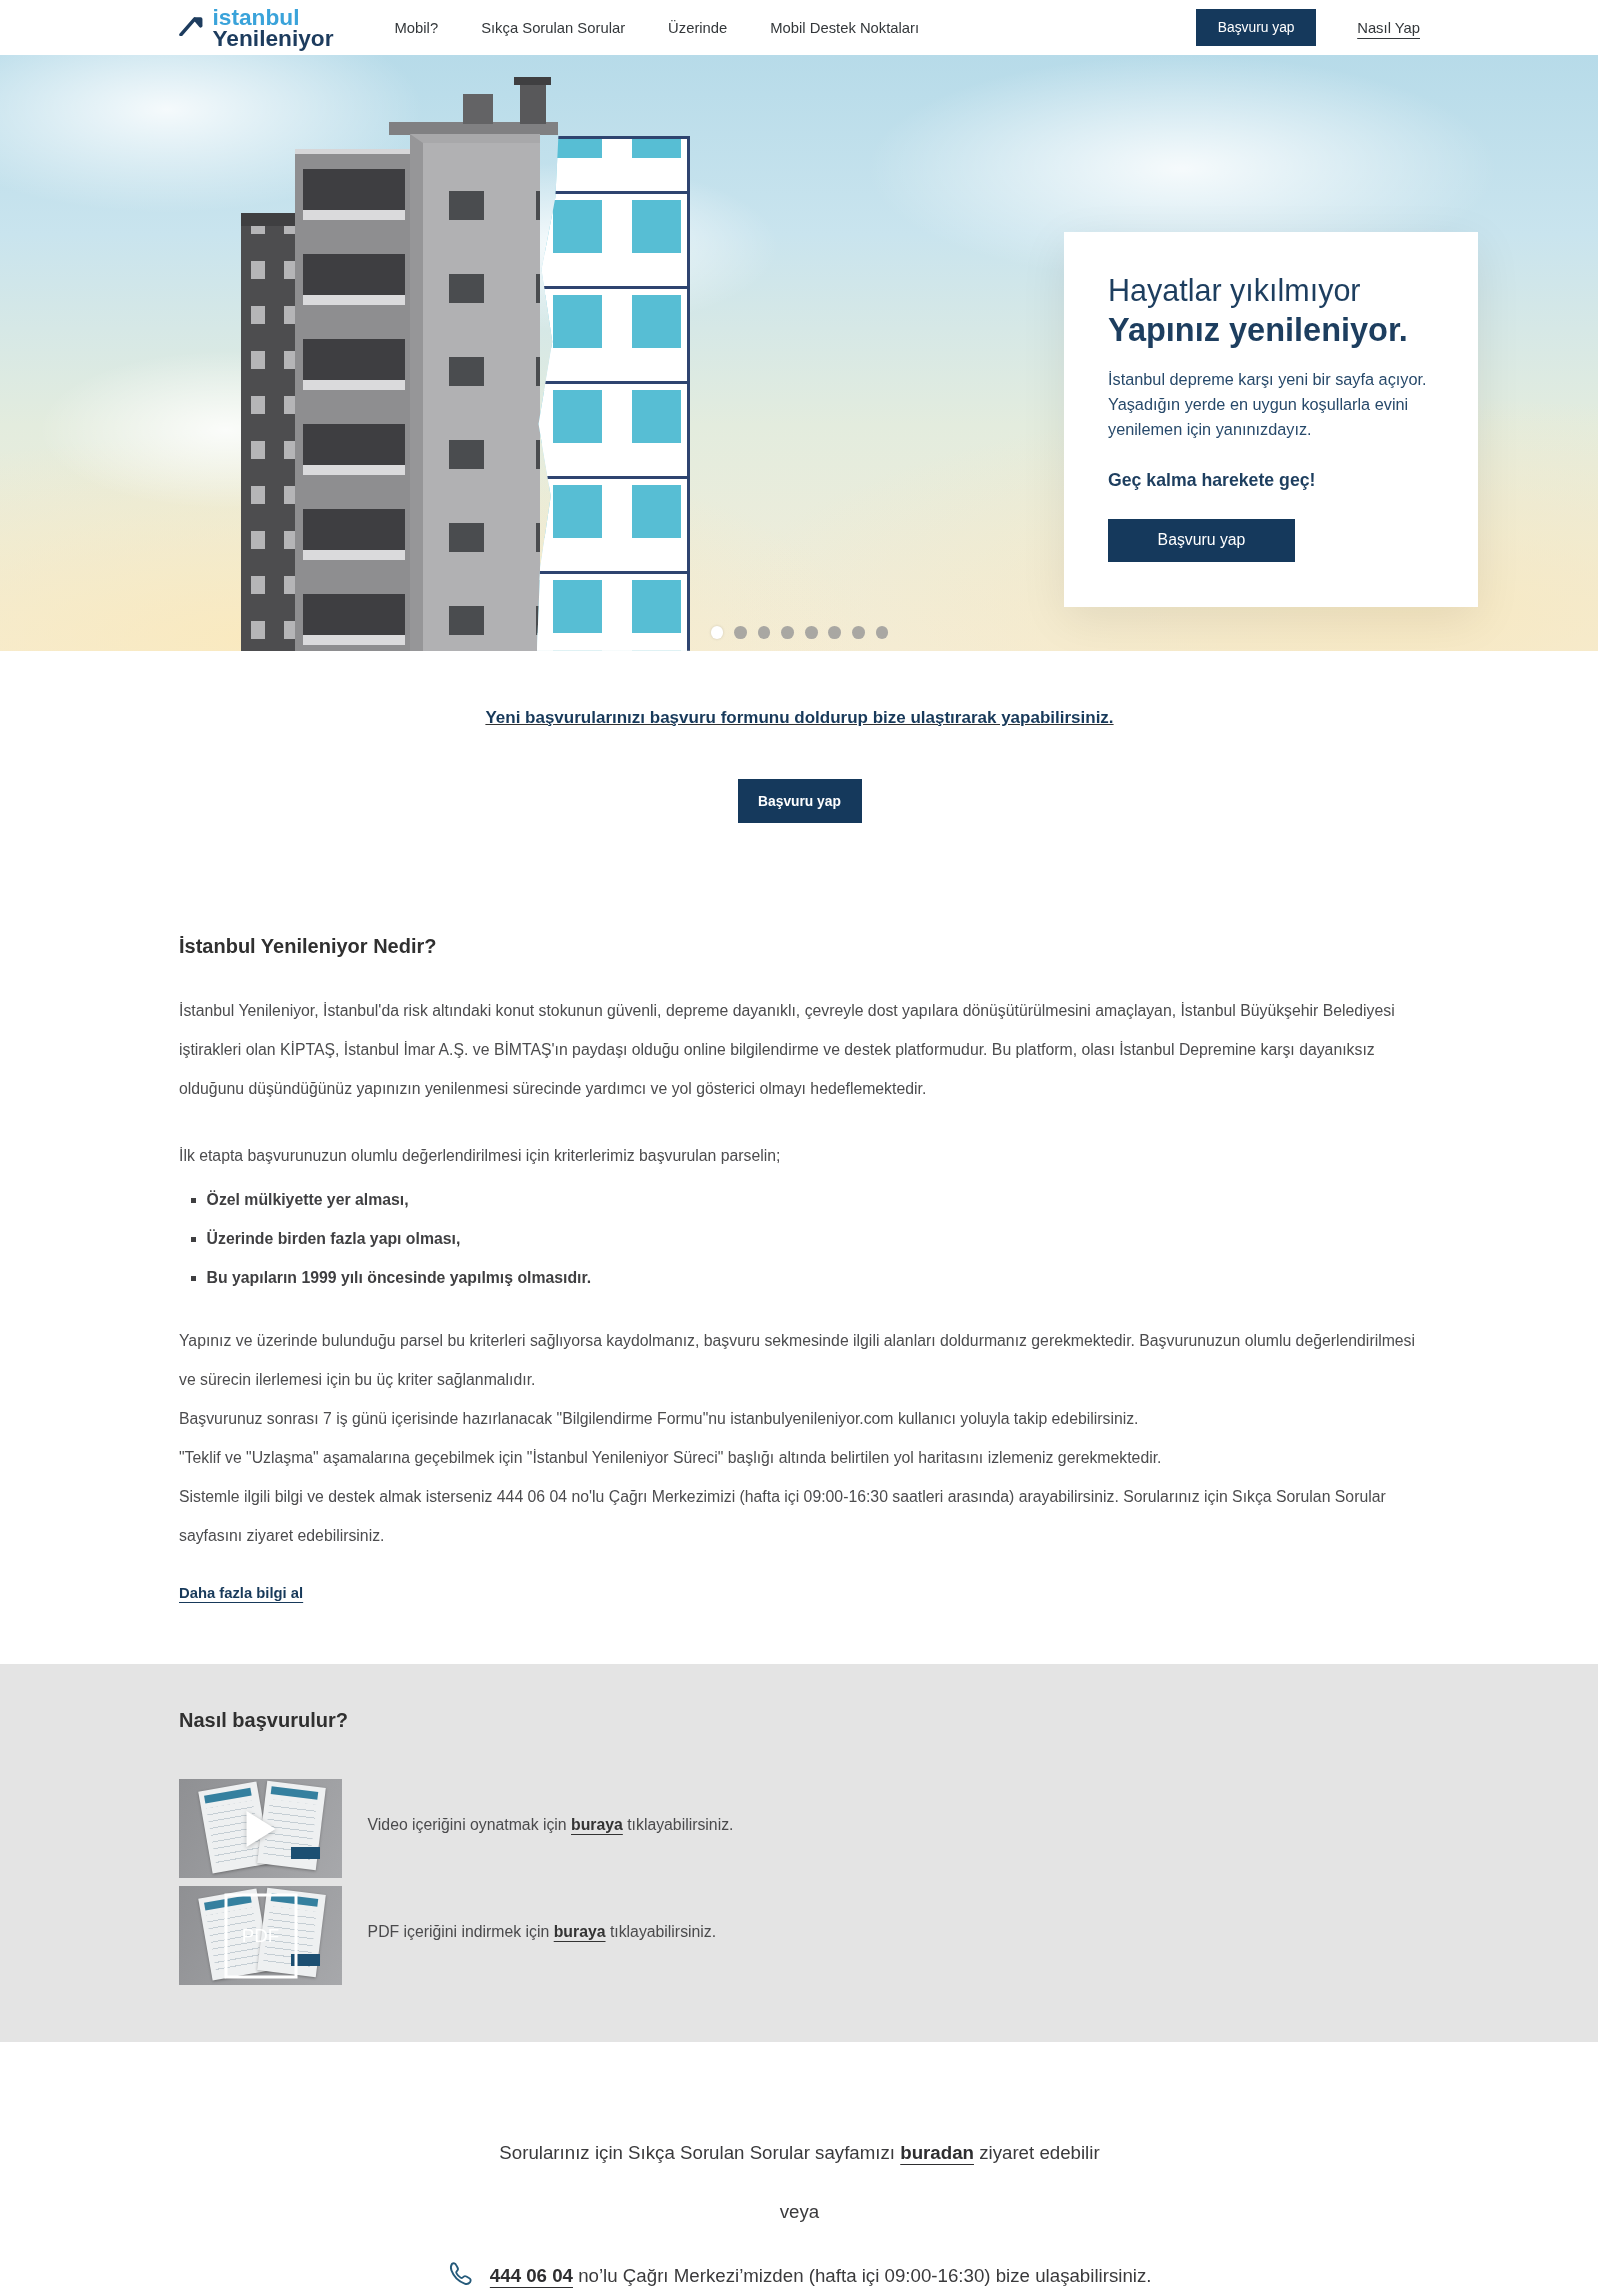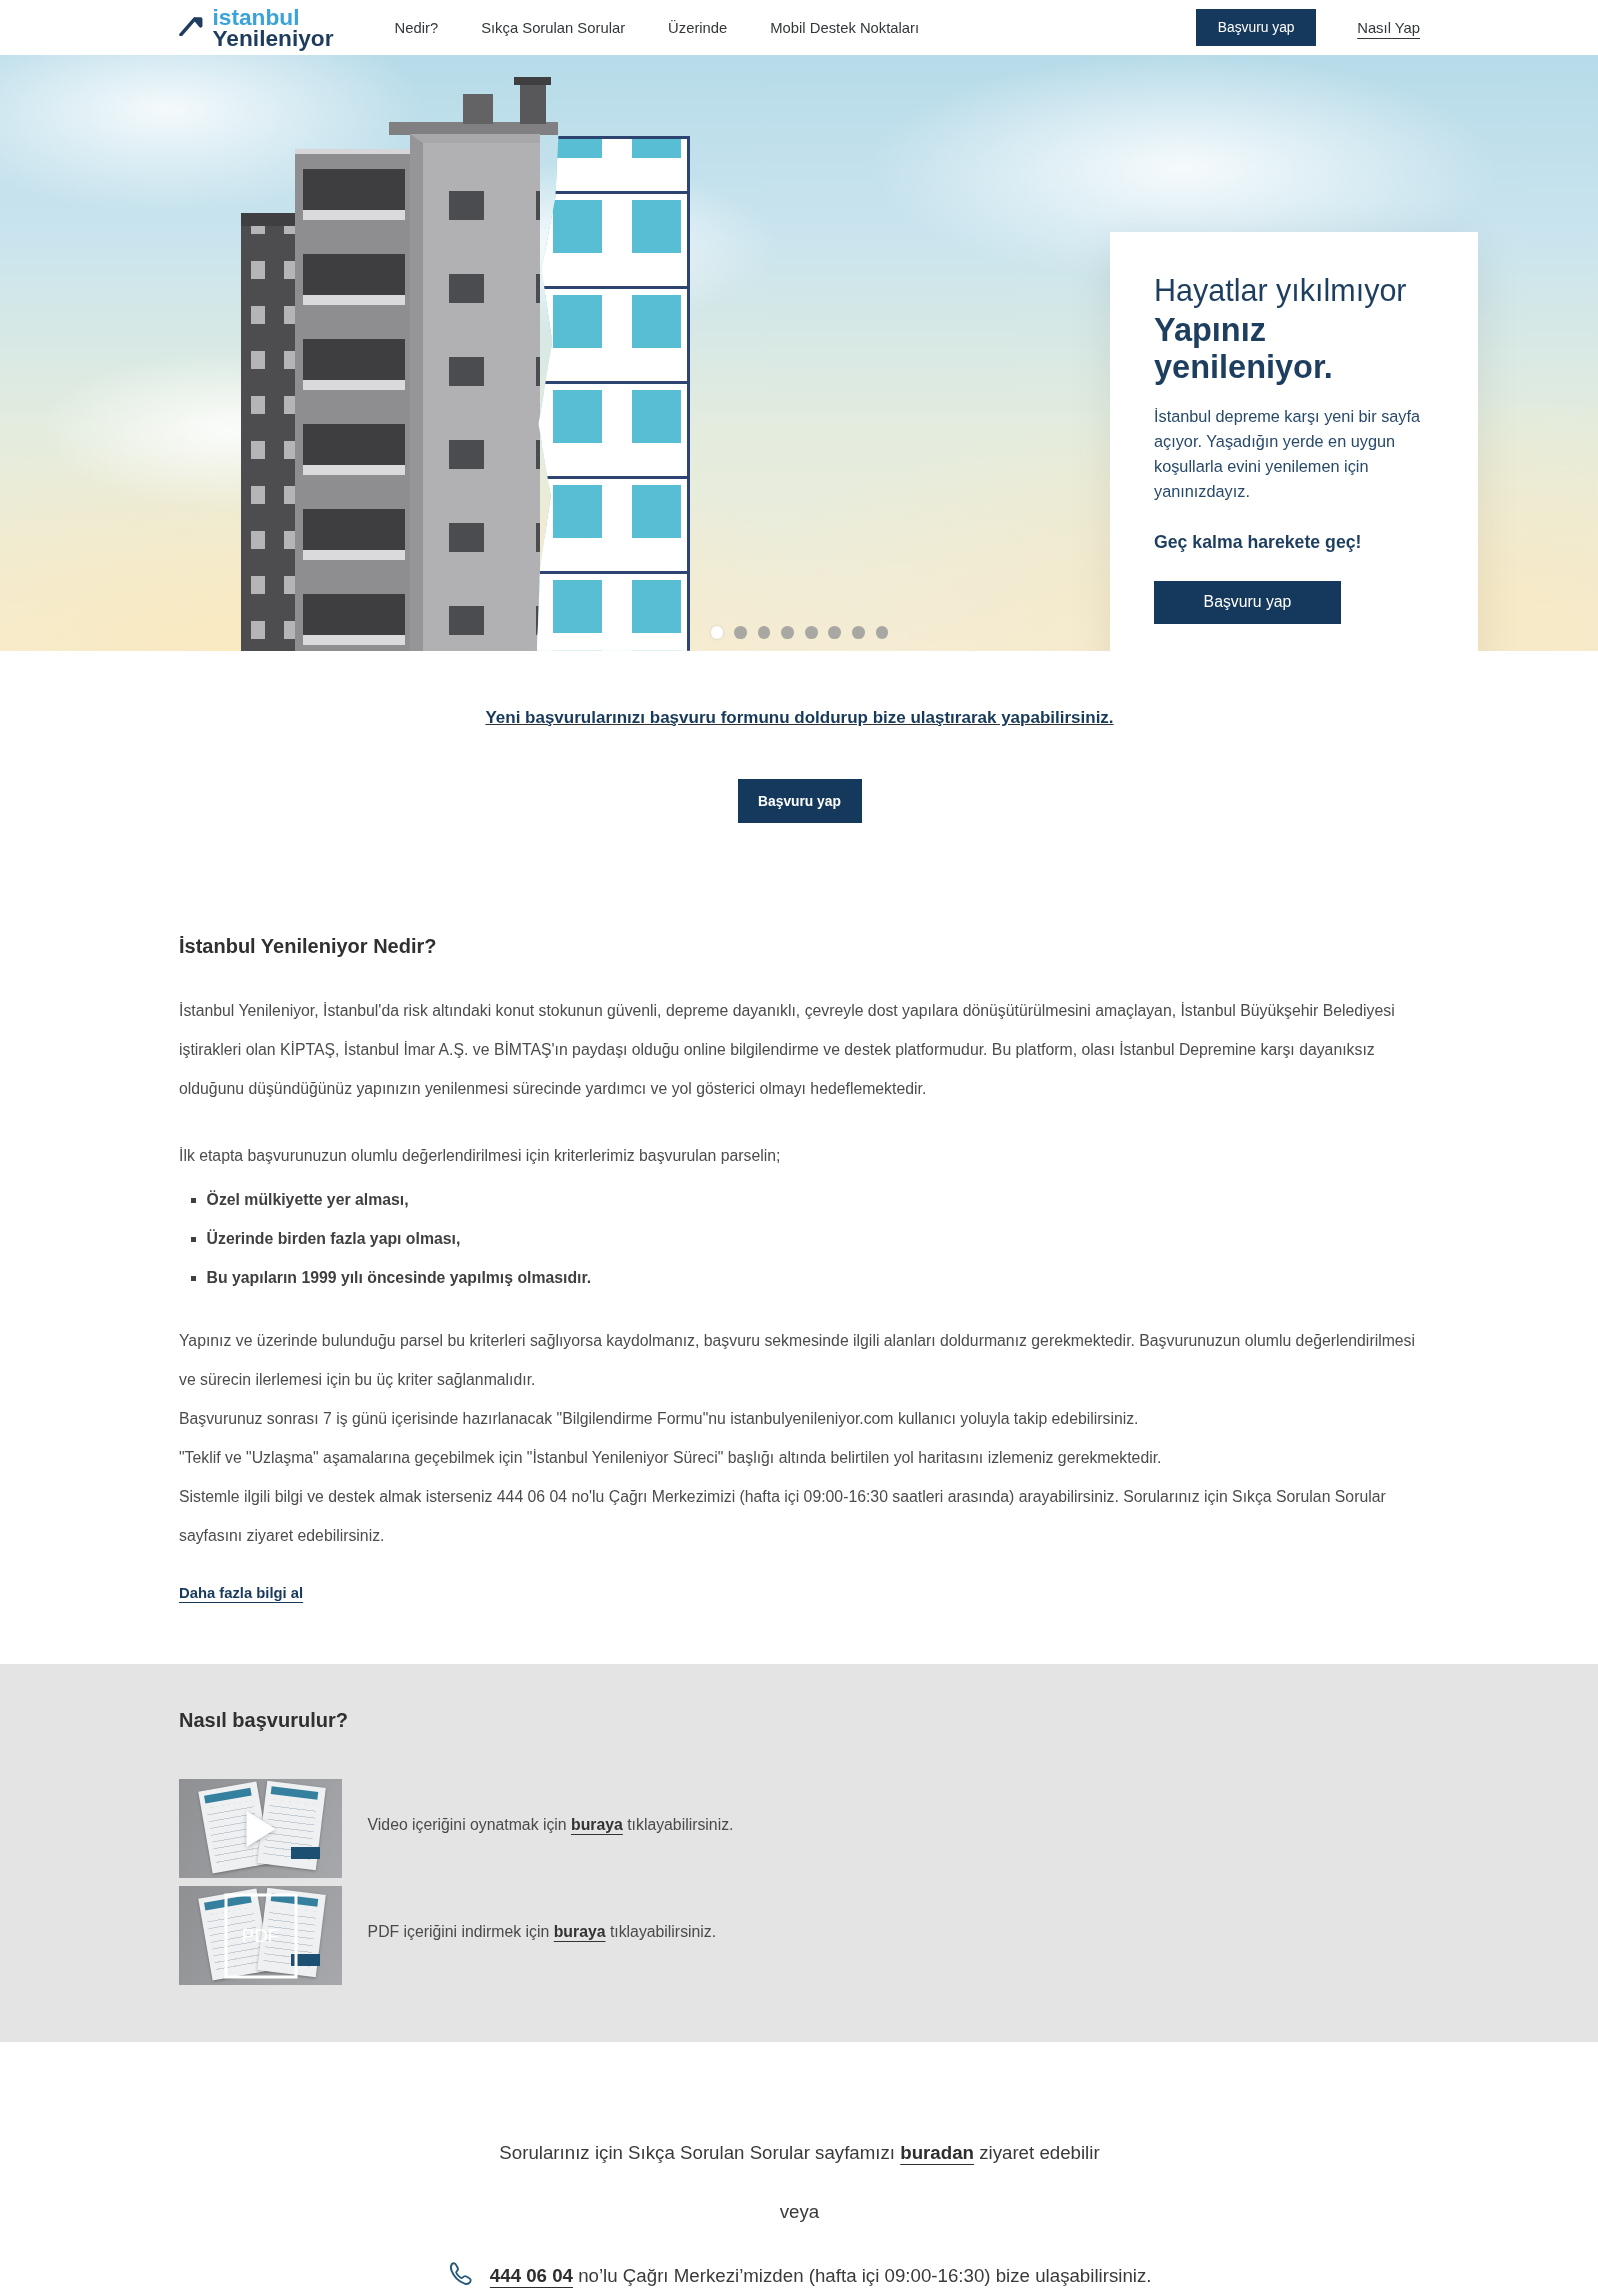--- a/index.html
+++ b/index.html
@@ -46,21 +46,21 @@
     repeating-linear-gradient(0deg,#b1b1b3 0 15.8px,transparent 15.8px 45px,#b1b1b3 45px 83px),
     repeating-linear-gradient(90deg,#b1b1b3 0 25.6px,transparent 25.6px 61px,#b1b1b3 61px 87px),
     linear-gradient(#4a4c4f,#4a4c4f);}
   .b-new{position:absolute;left:296px;top:59px;width:153px;height:515px;border-right:3.9px solid #2e4470;border-top:3.9px solid #2e4470;
     clip-path:polygon(14% 0,100% 0,100% 100%,0 100%,2% 84%,9% 70%,1% 56%,10% 40%,3% 26%,12% 12%);background:
     repeating-linear-gradient(0deg, transparent 0 77px, #2e4470 77px 80px, transparent 80px 95px),
     repeating-linear-gradient(0deg, #fff 0 17.7px, transparent 17.7px 71px, #fff 71px 95px),
     repeating-linear-gradient(90deg, #fff 0 15.8px, transparent 15.8px 65px, #fff 65px 79px),
     linear-gradient(#57bed4,#57bed4);}
 
-  .hero-card{position:absolute;right:121px;top:177px;width:368px;padding:41px 44px 45px;background:#fff;box-shadow:0 11.8px 44px rgba(0,0,0,.08);}
+  .hero-card{position:absolute;right:121px;top:177px;width:414px;padding:41px 44px 45px;background:#fff;box-shadow:0 11.8px 44px rgba(0,0,0,.08);}
   .hc-t1{font-size:30.5px;color:#1d3e5f;font-weight:400;}
   .hc-t2{font-size:32.5px;color:#1d3e5f;font-weight:bold;margin-top:3.9px;}
   .hc-desc{font-size:16.3px;color:#27496a;line-height:1.55;margin-top:17.7px;}
   .hc-cta{font-size:17.7px;font-weight:bold;color:#1d3e5f;margin-top:27.6px;}
   .btn.card{margin-top:27.6px;width:187px;height:43px;font-size:15.8px;}
 
   .dots{position:absolute;left:50%;bottom:11.8px;transform:translateX(-50%);display:flex;gap:10.8px;}
   .dot{width:12.8px;height:12.8px;border-radius:50%;background:#969696;opacity:.8;cursor:pointer;}
   .dot.active{background:#fff;opacity:1;box-shadow:0 0 3px rgba(0,0,0,.15);}
 
@@ -114,21 +114,21 @@
       <svg width="29.6" height="23.6" viewBox="0 0 30 24">
           <path d="M2 22 L16 6 L22 13 M17 6 h5 v7" fill="none" stroke="#1d3c5e" stroke-width="3.6" stroke-linecap="round" stroke-linejoin="round"></path>
         </svg>
     </span>
     <span class="logo-text">
       <span class="l1">istanbul</span>
       <span class="l2">Yenileniyor</span>
     </span>
   </div>
   <div class="nav">
-    <span>Nedir?</span>
+    <span>Mobil?</span>
     <span>Sıkça Sorulan Sorular</span>
     <span>Üzerinde</span>
     <span>Mobil Destek Noktaları</span>
   </div>
   <div class="header-right">
     <button class="btn hdr">Başvuru yap</button>
     <span class="login">Nasıl Yap</span>
   </div>
 </div>
 

